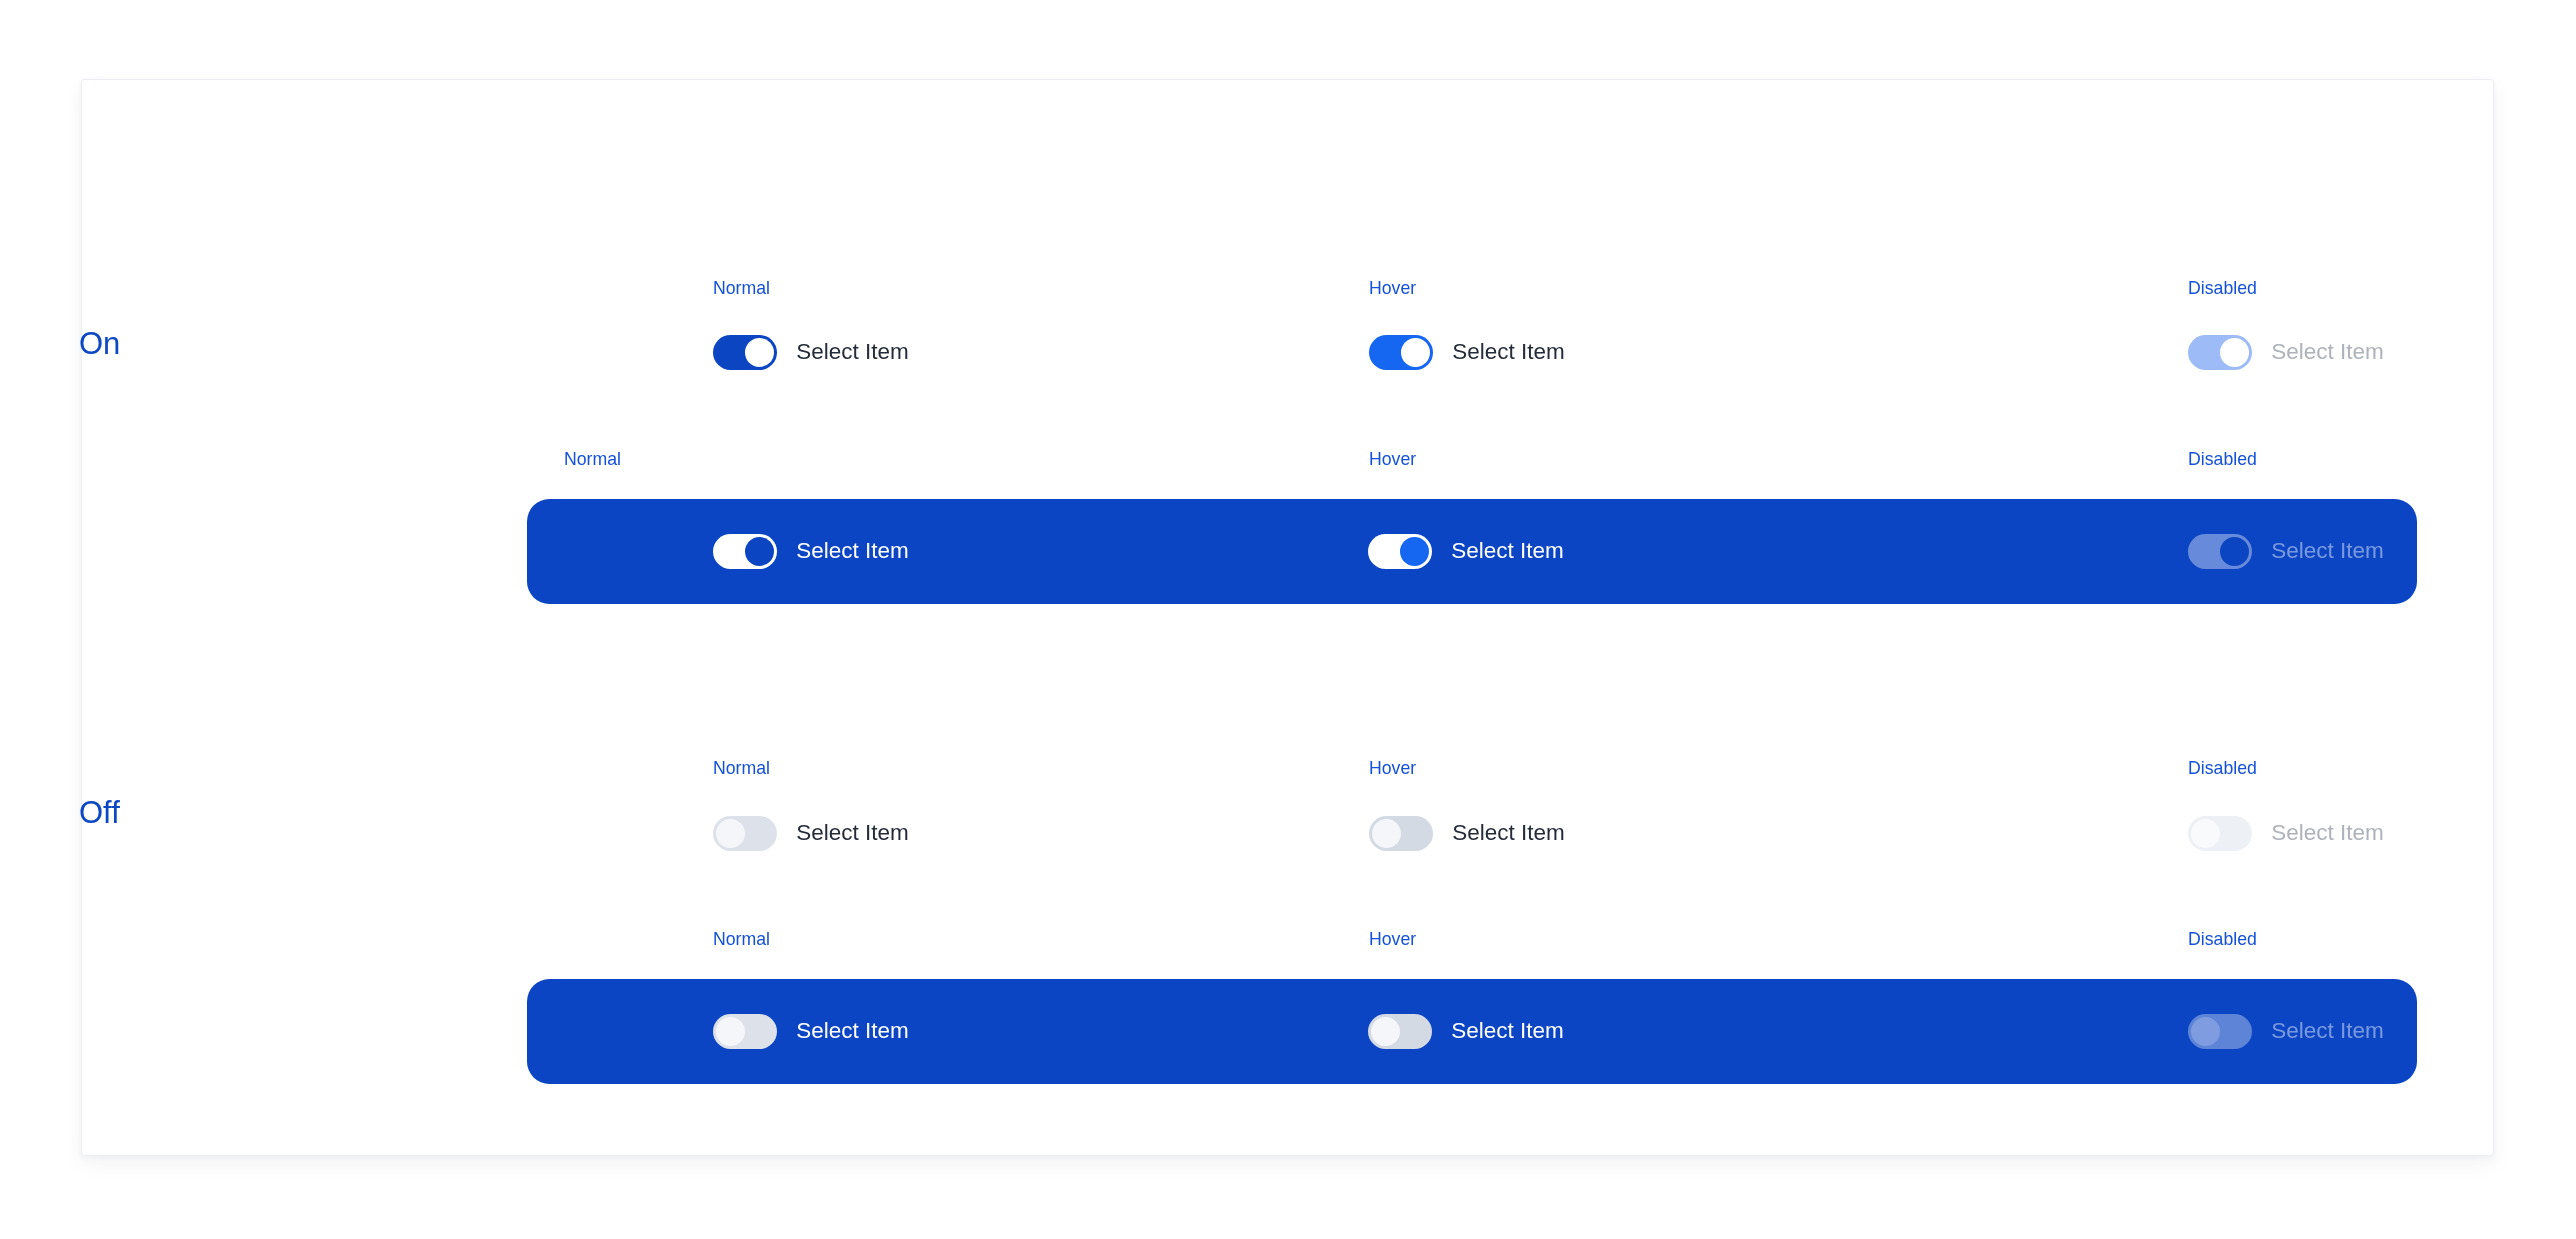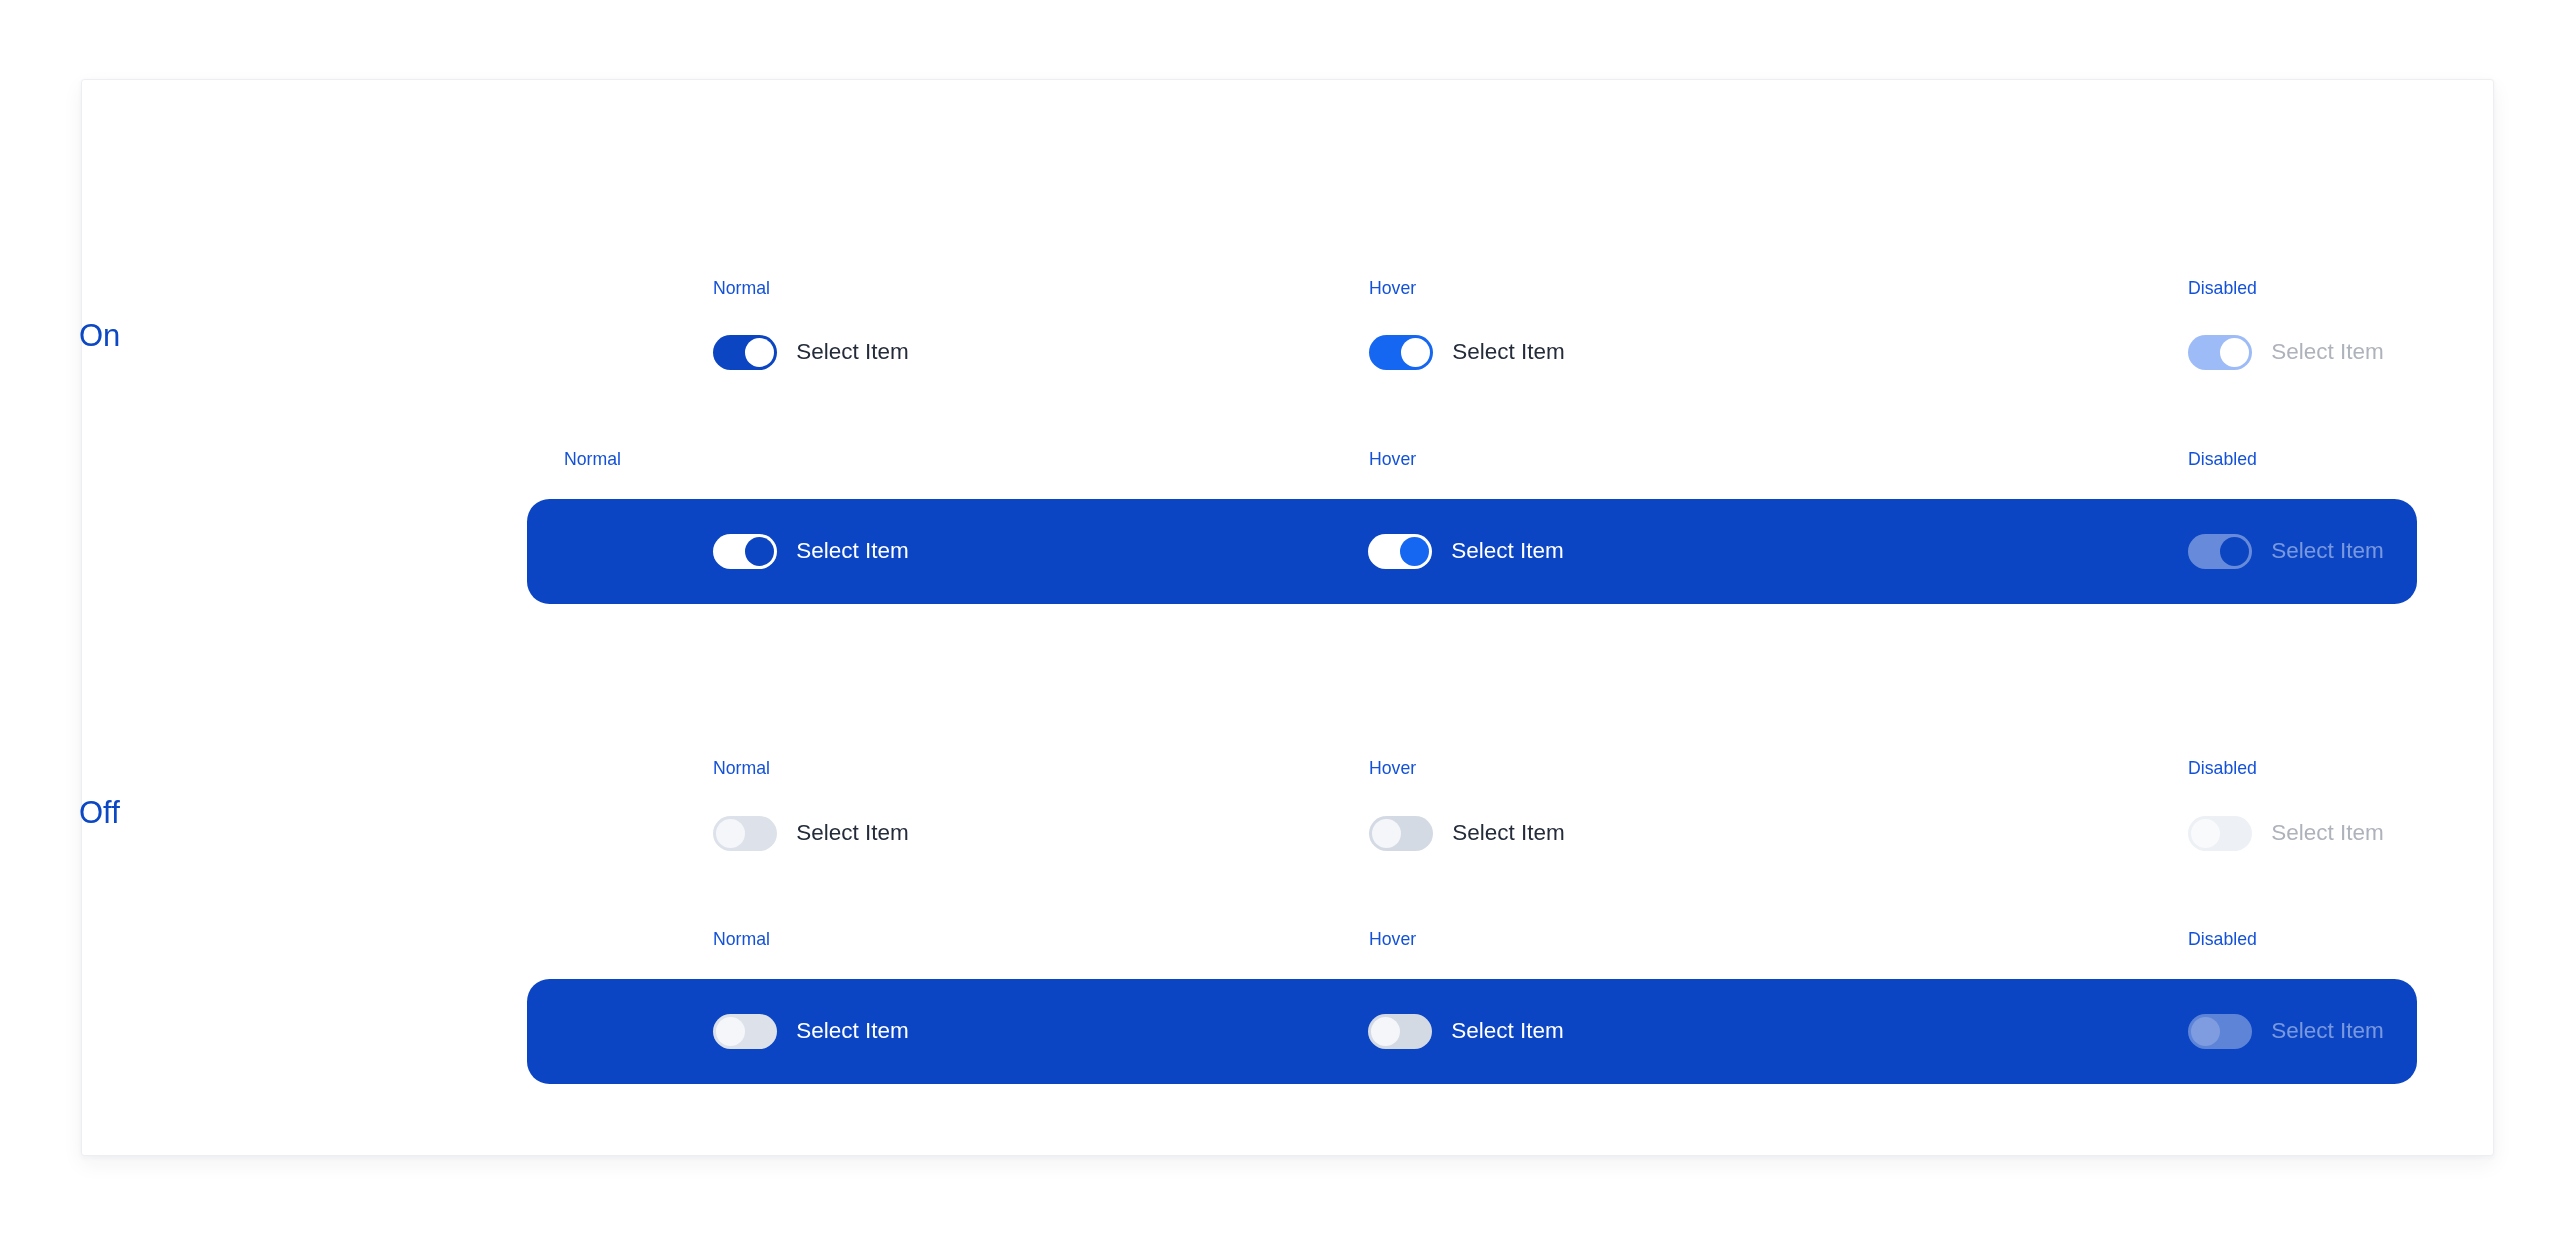--- a/index.html
+++ b/index.html
@@ -192,21 +192,21 @@
 </head>
 <body>
 
 <div class="page">
 
   <div class="card"></div>
 
 
   <div class="section" style="top:0;">
 
-    <div class="section-label" style="top:320px;">On</div>
+    <div class="section-label" style="top:328px;">On</div>
 
     <div class="caption-row" style="top:280px;">
       <span class="caption cap-1">Normal</span>
       <span class="caption cap-2">Hover</span>
       <span class="caption cap-3">Disabled</span>
     </div>
 
     <div class="state-row" style="top:300px;">
       <div class="cols">
         <div class="col col-1">

